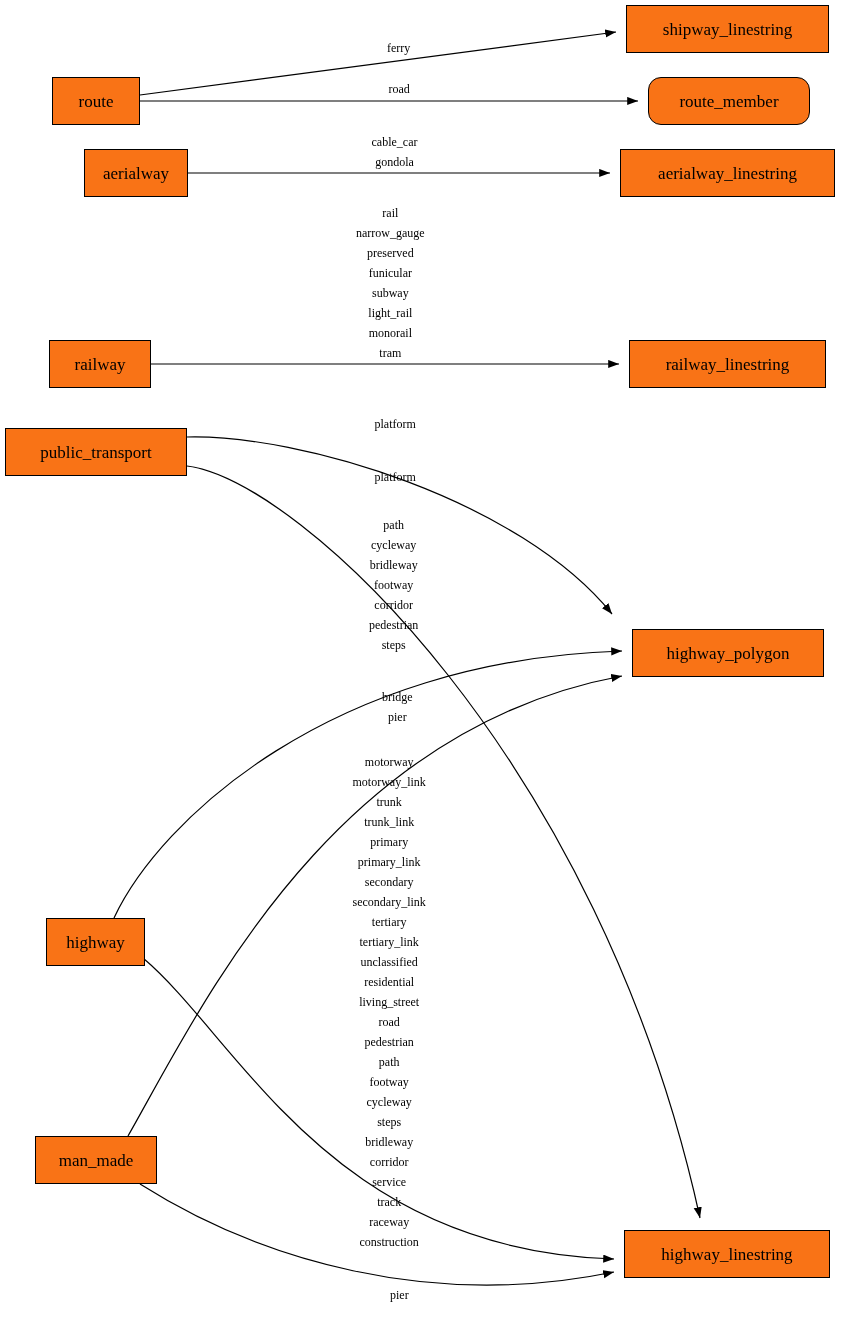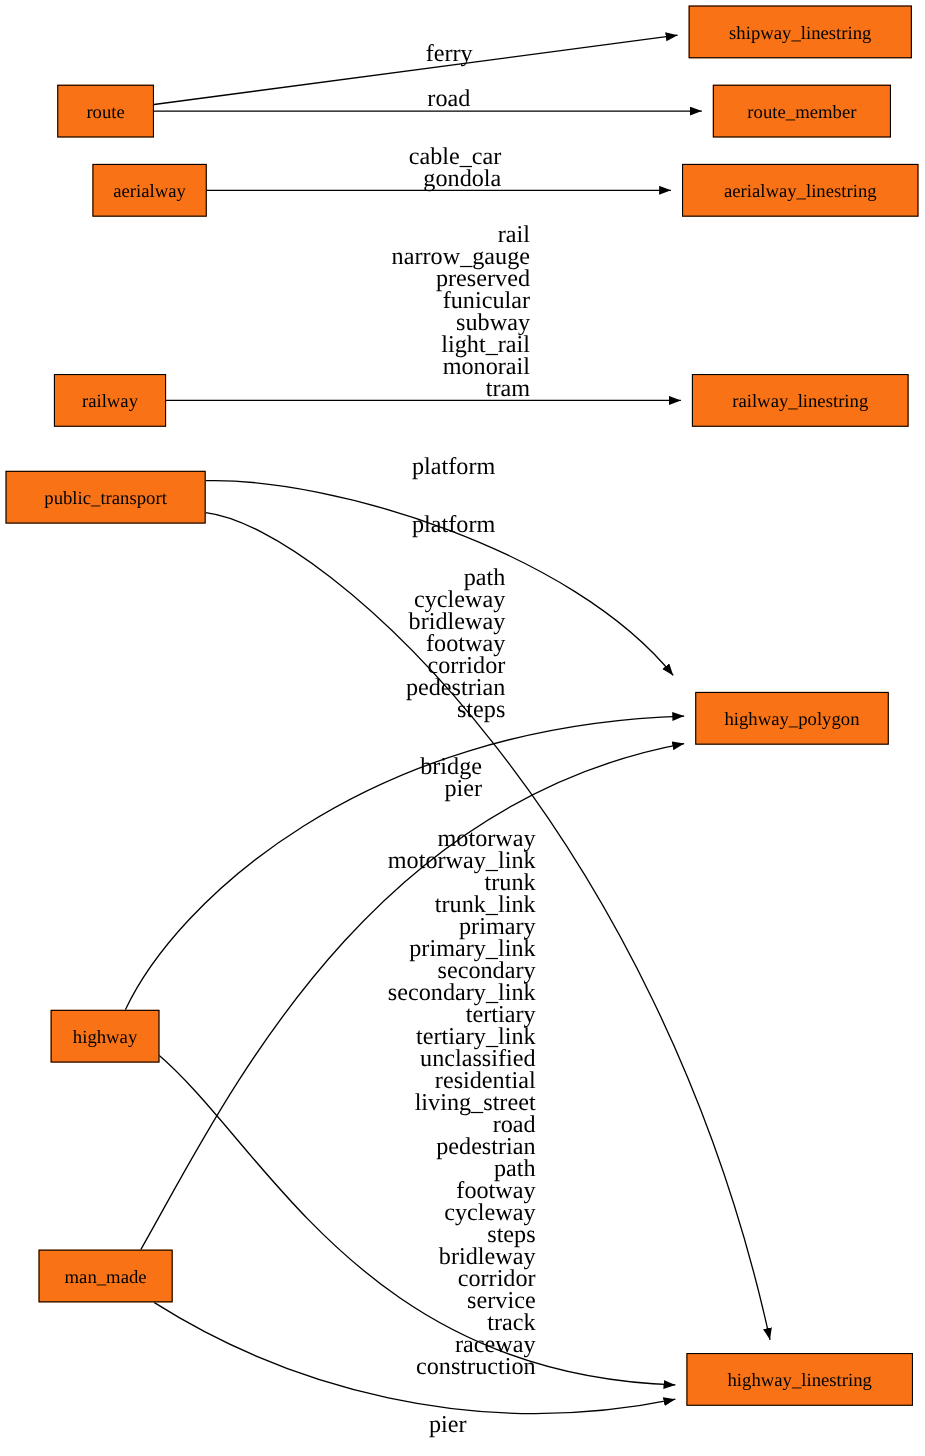--- a/index.html
+++ b/index.html
@@ -34,23 +34,23 @@
     display: flex;
     align-items: center;
     justify-content: center;
     font-size: 17px;
     line-height: 1;
     white-space: nowrap;
     z-index: 2;
   }
   .edge-label {
     position: absolute;
-    font-size: 22px;
+    font-size: 12px;
     line-height: 20px;
-    text-align: right;
+    text-align: center;
     white-space: pre;
     z-index: 3;
     color: #000000;
   }
   .edge-label span { display: block; }
 </style>
 </head>
 <body>
 
 <div id="canvas">
@@ -73,39 +73,39 @@
         <path d="M140,1184 C260,1260 430,1310 614,1272" stroke="#000000" marker-end="url(#arrow)"></path>
       </g>
   </svg>
   <div id="nodes-layer">
       <div class="node" style="left: 626px; top: 5px; width: 203px; height: 48px; border-color: rgb(0, 0, 0);">
         <span>shipway_linestring</span>
       </div>
       <div class="node" style="left: 52px; top: 77px; width: 88px; height: 48px; border-color: rgb(0, 0, 0);">
         <span>route</span>
       </div>
-      <div class="node" style="left: 648px; top: 77px; width: 162px; height: 48px; border-color: rgb(0, 0, 0);">
+      <div class="node" style="left: 648px; top: 77px; width: 162px; height: 48px; border-color: rgb(0, 0, 0); border-radius: 13px;">
         <span>route_member</span>
       </div>
       <div class="node" style="left: 44px; top: 149px; width: 104px; height: 48px; border-color: rgb(0, 0, 0); margin-left: 40px;">
         <span>aerialway</span>
       </div>
       <div class="node" style="left: 620px; top: 149px; width: 215px; height: 48px; border-color: rgb(0, 0, 0);">
         <span>aerialway_linestring</span>
       </div>
       <div class="node" style="left: 49px; top: 340px; width: 102px; height: 48px; border-color: rgb(0, 0, 0);">
         <span>railway</span>
       </div>
       <div class="node" style="left: 629px; top: 340px; width: 197px; height: 48px; border-color: rgb(0, 0, 0);">
         <span>railway_linestring</span>
       </div>
       <div class="node" style="left: 5px; top: 428px; width: 182px; height: 48px; border-color: rgb(0, 0, 0);">
         <span>public_transport</span>
       </div>
-      <div class="node" style="left: 632px; top: 629px; width: 176px; height: 48px; border-color: rgb(0, 0, 0);">
+      <div class="node" style="left: 632px; top: 629px; width: 192px; height: 48px; border-color: rgb(0, 0, 0);">
         <span>highway_polygon</span>
       </div>
       <div class="node" style="left: 46px; top: 918px; width: 99px; height: 48px; border-color: rgb(0, 0, 0);">
         <span>highway</span>
       </div>
       <div class="node" style="left: 35px; top: 1136px; width: 122px; height: 48px; border-color: rgb(0, 0, 0);">
         <span>man_made</span>
       </div>
       <div class="node" style="left: 624px; top: 1230px; width: 206px; height: 48px; border-color: rgb(0, 0, 0);">
         <span>highway_linestring</span>

